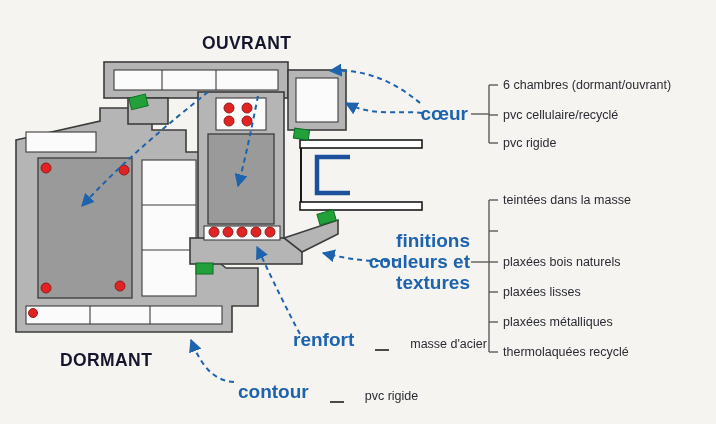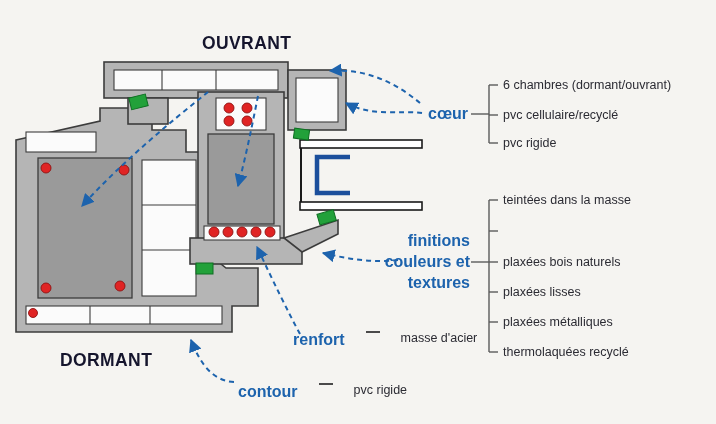--- a/index.html
+++ b/index.html
@@ -5,28 +5,28 @@
   html,body{margin:0;padding:0;background:#e9e9e7;}
   .stage{
     position:relative;width:716px;height:424px;background:#f5f4f1;
     font-family:"Liberation Sans",sans-serif;overflow:hidden;
   }
   .stage svg{position:absolute;left:0;top:0;}
   .big-label{
     position:absolute;font-size:17.5px;font-weight:bold;color:#15152d;
     letter-spacing:.4px;white-space:nowrap;
   }
-  .blue{color:#1d63ad;font-weight:bold;font-size:16px;white-space:nowrap;}
+  .blue{color:#1d63ad;font-weight:bold;font-size:19px;white-space:nowrap;}
   .label-right{position:absolute;text-align:right;transform:translateY(-50%);}
   .finitions-block{line-height:21px;}
   .ritem{
     position:absolute;left:503px;transform:translateY(-50%);
     font-size:12.5px;color:#2b2b33;white-space:nowrap;
   }
-  .row{position:absolute;display:flex;align-items:flex-start;gap:21px;transform:translateY(-50%);}
+  .row{position:absolute;display:flex;align-items:flex-end;gap:21px;transform:translateY(-50%);}
   .dash{display:inline-block;width:14px;height:2px;background:#4a4a4a;}
   .desc{font-size:12.5px;color:#2b2b33;white-space:nowrap;}
 </style>
 </head>
 <body>
 
 <div class="stage">
 
   <svg width="716" height="424" viewBox="0 0 716 424">
     <defs>

